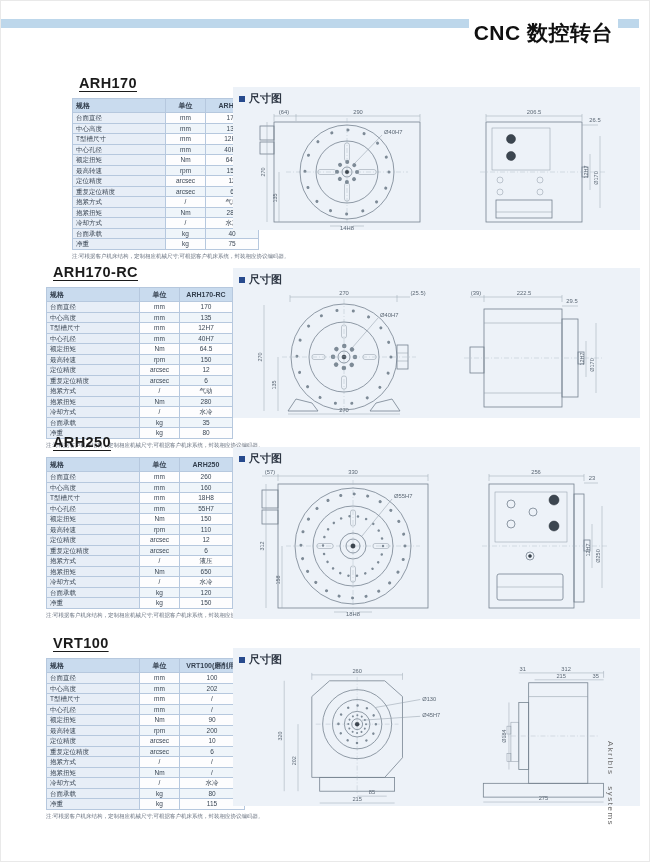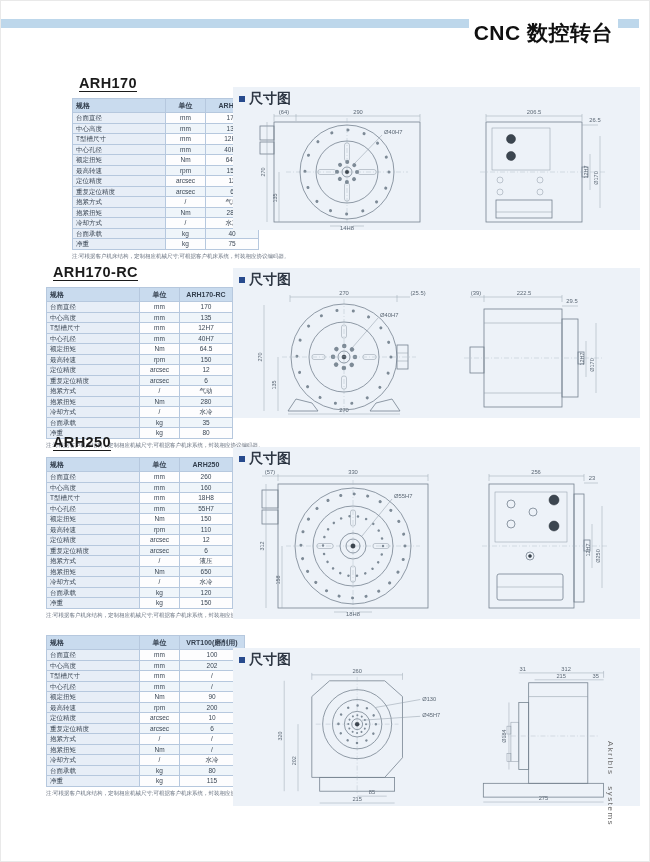--- a/index.html
+++ b/index.html
@@ -31,21 +31,21 @@
   .spec td{text-align:center;background:#fdfdfe;}
   .spec td:first-child{text-align:left;background:#e7eef7;}
   .spec tbody tr:nth-child(even) td:not(:first-child){background:#eff5fa;}
   .note{font-size:5.5px;color:#6a7380;margin-top:3px;white-space:nowrap;width:320px;}
   
   .panel{position:absolute;left:232px;right:9px;background:#edf2f8;}
   .p1{top:86px;height:143px;} .p2{top:267px;height:150px;}
   .p3{top:446px;height:172px;} .p4{top:647px;height:158px;}
   .panel-label{display:flex;align-items:center;gap:4px;padding:5px 0 0 6px;height:13px;}
   .bullet{width:6px;height:6px;background:#274a8d;}
-  .panel-label span{font-size:14px;font-weight:bold;color:#2e3744;}
+  .panel-label span{font-size:11px;font-weight:bold;color:#2e3744;}
   .panel svg{display:block;margin-top:1px;}
   
   .ln{stroke:#75828f;fill:none;stroke-width:0.8;}
   .lt{stroke:#8d99a5;fill:none;stroke-width:0.5;}
   .dim{stroke:#9aa5b1;stroke-width:0.5;fill:none;}
   .cl{stroke:#aab5c0;stroke-width:0.4;stroke-dasharray:5 2 1 2;fill:none;}
   .dots{fill:none;stroke:#7d8a96;stroke-linecap:round;stroke-dasharray:0.01 2;}
   .dark{fill:#3c4650;stroke:#2c343c;stroke-width:0.5;}
   svg text{font-size:5.8px;fill:#5c6875;}
   svg text.rot{font-size:5.5px;}
@@ -486,20 +486,21 @@
     <line class="dim" x1="350" y1="17" x2="364" y2="17"></line>
     <text x="358" y="14" text-anchor="middle">23</text>
     <line class="dim" x1="358" y1="58" x2="358" y2="102"></line>
     <text class="rot" x="356" y="84" text-anchor="middle" transform="rotate(-90 356 84)">12H7</text>
     <line class="dim" x1="368" y1="40" x2="368" y2="122"></line>
     <text class="rot" x="366" y="90" text-anchor="middle" transform="rotate(-90 366 90)">Ø250</text>
   </svg>
 </div>
 
 <div class="section s4">
+  <h2 class="model">VRT100</h2>
   <table class="spec wide">
       <thead>
         <tr>
           <th>规格</th>
           <th>单位</th>
           <th>VRT100(磨削用)</th>
         </tr>
       </thead>
       <tbody>
         <tr>

